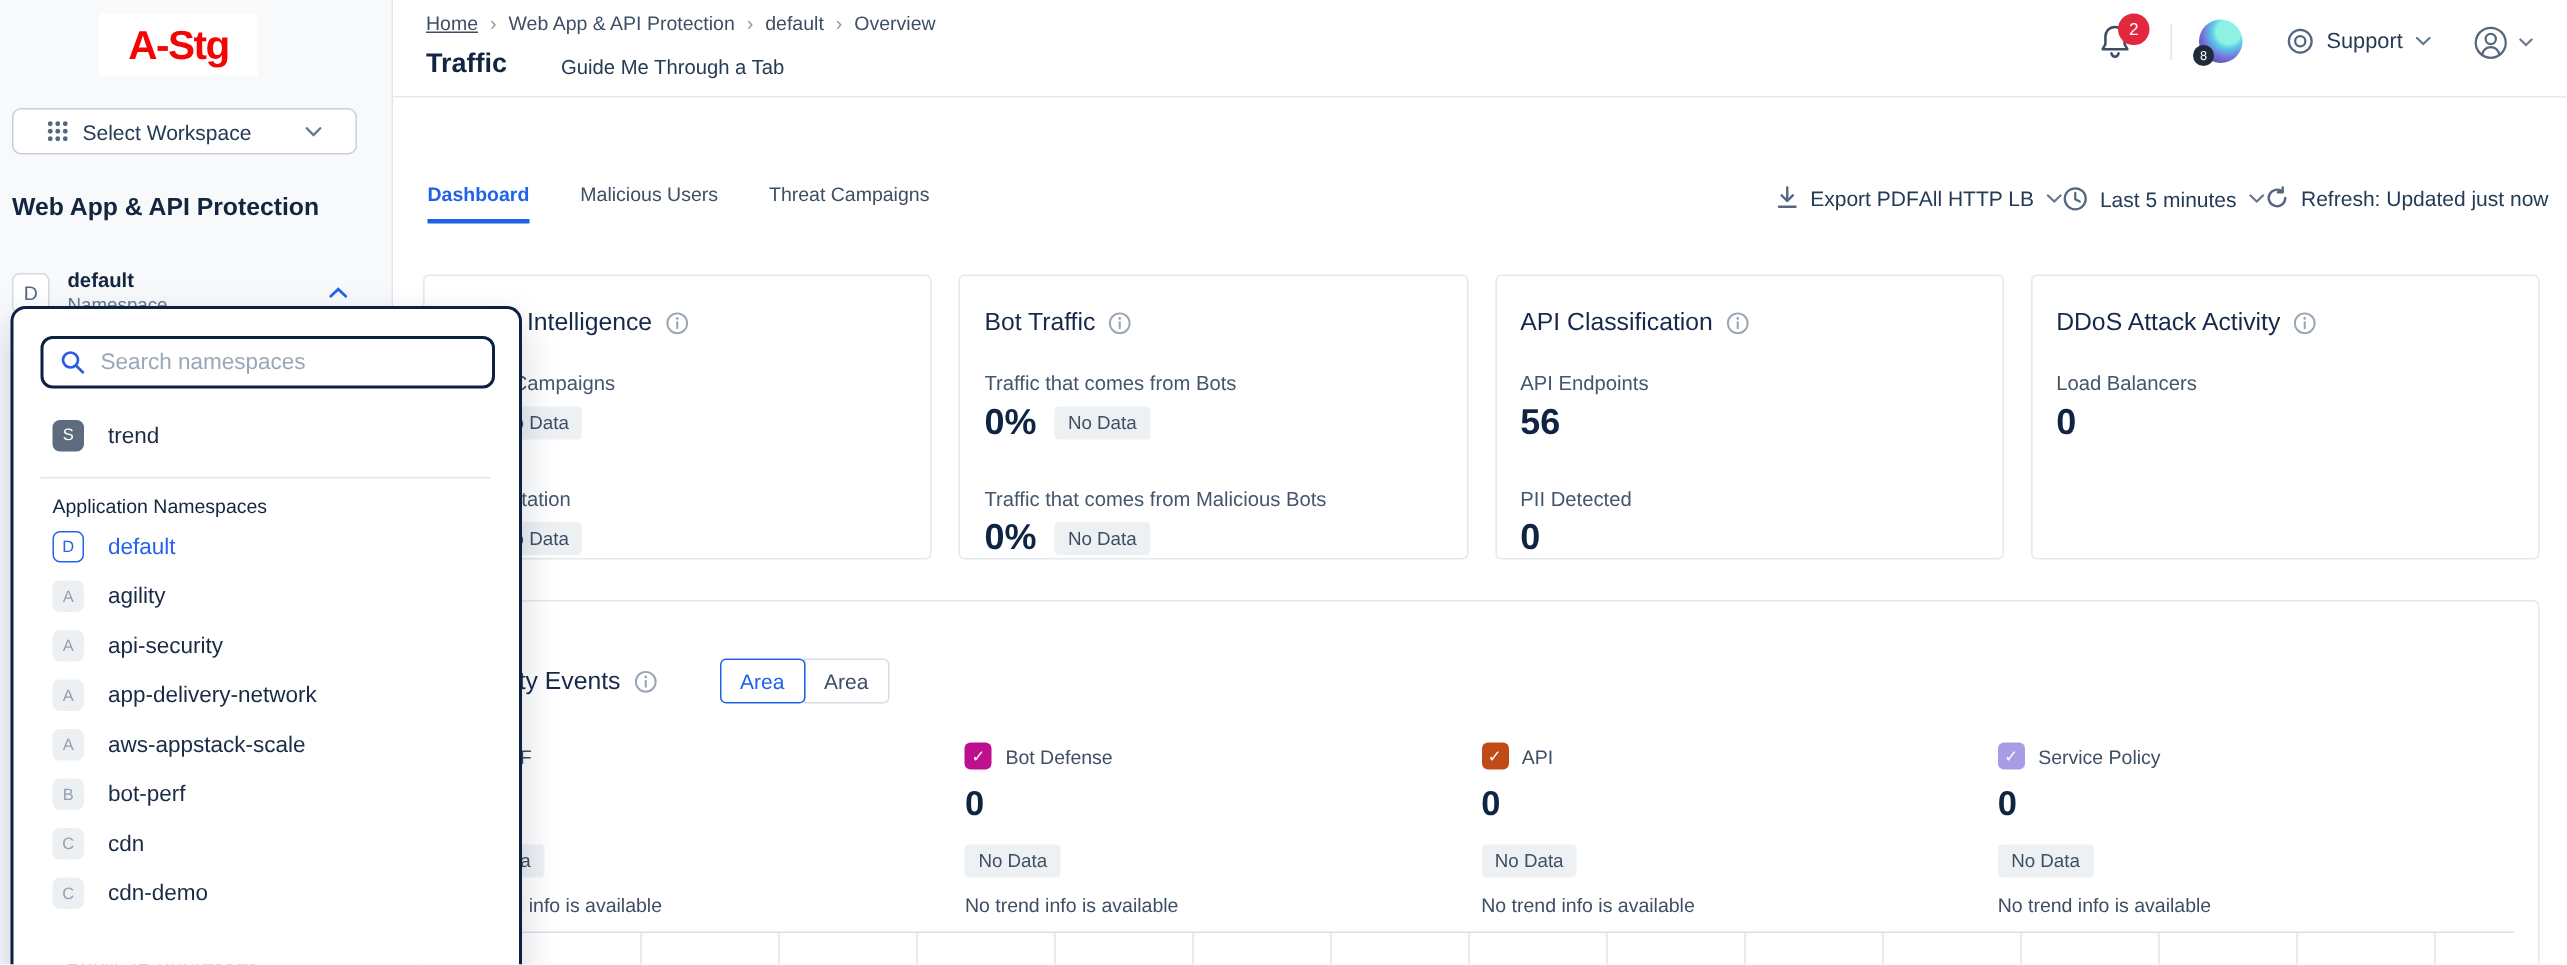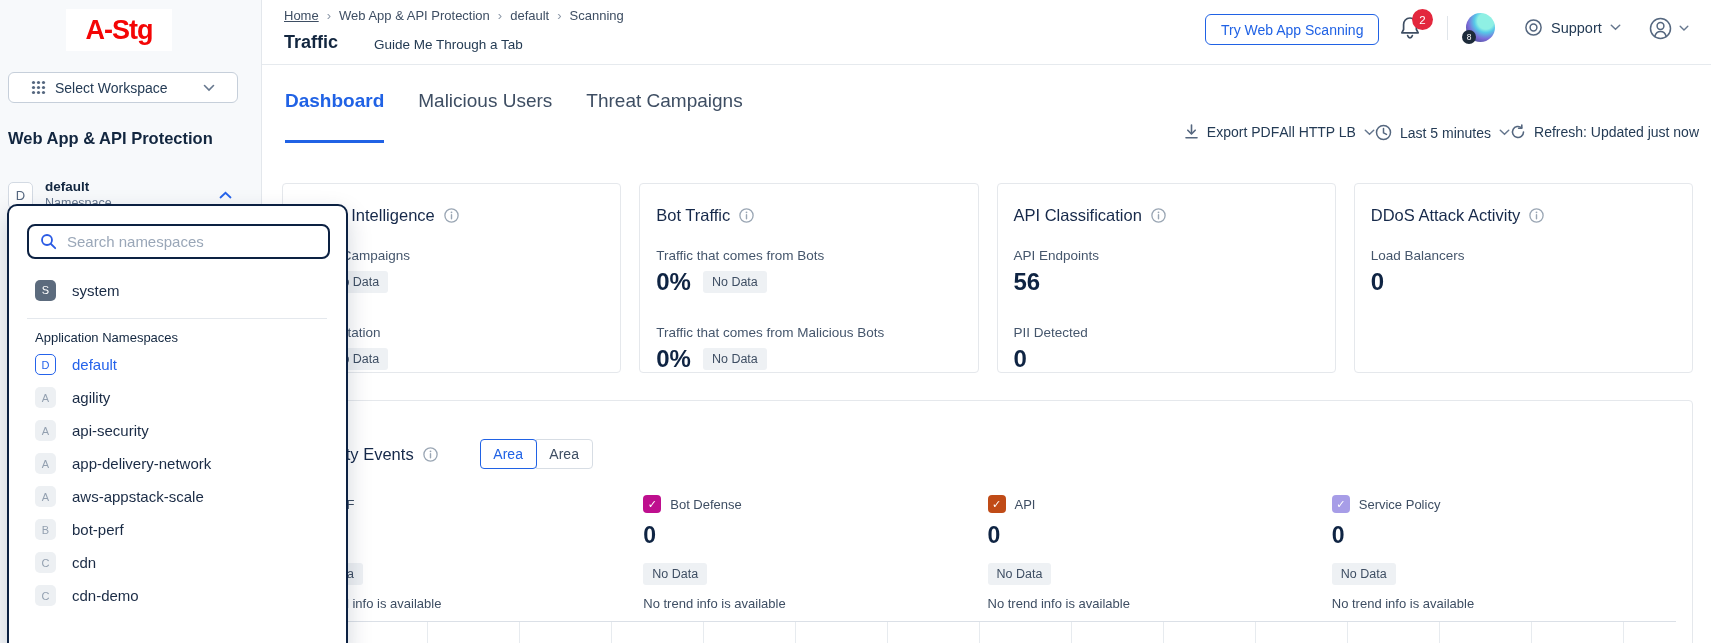--- a/index.html
+++ b/index.html
@@ -55,21 +55,21 @@
   .notif-badge { position:absolute; left:14px; top:-6px; min-width:21px; height:21px; border-radius:50%; background:#E3273D; color:#fff; font-size:11.5px; display:flex; align-items:center; justify-content:center; }
   .vdiv { position:absolute; left:1447px; top:16px; width:1px; height:24px; background:#E0E5EA; }
   .orb { position:absolute; left:1466px; top:13px; width:29px; height:29px; border-radius:50%; cursor:pointer;
          background:radial-gradient(circle at 68% 28%, #8FF0E4 0 28%, #57C8E8 40%, #7C6BD9 62%, #243B63 100%); }
   .orb-badge { position:absolute; left:-4px; bottom:-2px; width:14px; height:14px; border-radius:50%; background:#1D2B3A; color:#fff; font-size:8.5px; display:flex; align-items:center; justify-content:center; }
   .support { position:absolute; left:1524px; top:18px; display:flex; align-items:center; gap:8px; font-size:14.5px; color:#243B55; cursor:pointer; }
   .account { position:absolute; left:1648px; top:16px; display:flex; align-items:center; gap:6px; cursor:pointer; }
 
   
   .tabs { position:absolute; left:285px; top:90px; display:flex; gap:34px; }
-  .tab { font-size:19px; color:#3E4E63; padding-bottom:28px; cursor:pointer; }
+  .tab { font-size:13px; color:#3E4E63; padding-bottom:9px; cursor:pointer;margin-top:32px; }
   .tab.active { color:#2062E5; font-weight:700; border-bottom:3px solid #2062E5; }
 
   
   .toolbar { position:absolute; top:124px; right:12px; display:flex; align-items:flex-start; }
   .tb-item { display:flex; align-items:center; gap:8px; font-size:14px; color:#243B55; cursor:pointer; }
 
   
   .cards { position:absolute; left:282px; top:183px; width:1411px; display:grid; grid-template-columns:repeat(4,1fr); gap:18px; }
   .card { background:#fff; border:1px solid #E5E8EC; border-radius:4px; height:190px; padding:22px 16px 0 16px; }
   .card-title-row { display:flex; align-items:center; gap:9px; }
@@ -176,21 +176,21 @@
         <svg width="17" height="17" viewBox="0 0 17 17">
             <circle cx="7" cy="7" r="5" fill="none" stroke="#2B5BE4" stroke-width="1.8"></circle>
             <path d="M11 11 L15.2 15.2" stroke="#2B5BE4" stroke-width="1.8" stroke-linecap="round"></path>
           </svg>
       </span>
       <input type="text" placeholder="Search namespaces" style="">
     </div>
 
     <div class="sys-row">
       <span class="badge-sq badge-sys">S</span>
-      <span class="sys-label">system</span>
+      <span class="sys-label">trend</span>
     </div>
 
     <div class="ns-div"></div>
     <div class="ns-sec-h">Application Namespaces</div>
 
     <div class="ns-list">
       <div class="ns-item sel">
         <span class="badge-sq">D</span>
         <span>default</span>
       </div>
@@ -225,28 +225,27 @@
     </div>
   </div>
 
   <div class="breadcrumb">
     <span class="bc-home">Home</span>
     <span class="sep">›</span>
     <span class="bc-link">Web App &amp; API Protection</span>
     <span class="sep">›</span>
     <span class="bc-link">default</span>
     <span class="sep">›</span>
-    <span>Scanning</span>
+    <span>Overview</span>
   </div>
 
   <div class="page-title">Traffic</div>
   <div class="guide-link">Guide Me Through a Tab</div>
   <div class="hdr-div"></div>
 
-  <button class="try-btn">Try Web App Scanning</button>
 
   <div class="bell-wrap">
     <span class="icon">
       <svg width="24" height="26" viewBox="0 0 24 26">
           <path d="M12 3 C8 3 5.6 6 5.6 9.6 L5.6 14.5 L3.8 17.8 L20.2 17.8 L18.4 14.5 L18.4 9.6 C18.4 6 16 3 12 3 Z" fill="none" stroke="#3E4E63" stroke-width="1.7" stroke-linejoin="round"></path>
           <path d="M9.6 20.6 C10 22 10.9 22.8 12 22.8 C13.1 22.8 14 22 14.4 20.6" fill="none" stroke="#3E4E63" stroke-width="1.7" stroke-linecap="round"></path>
         </svg>
     </span>
     <span class="notif-badge">2</span>
   </div>

